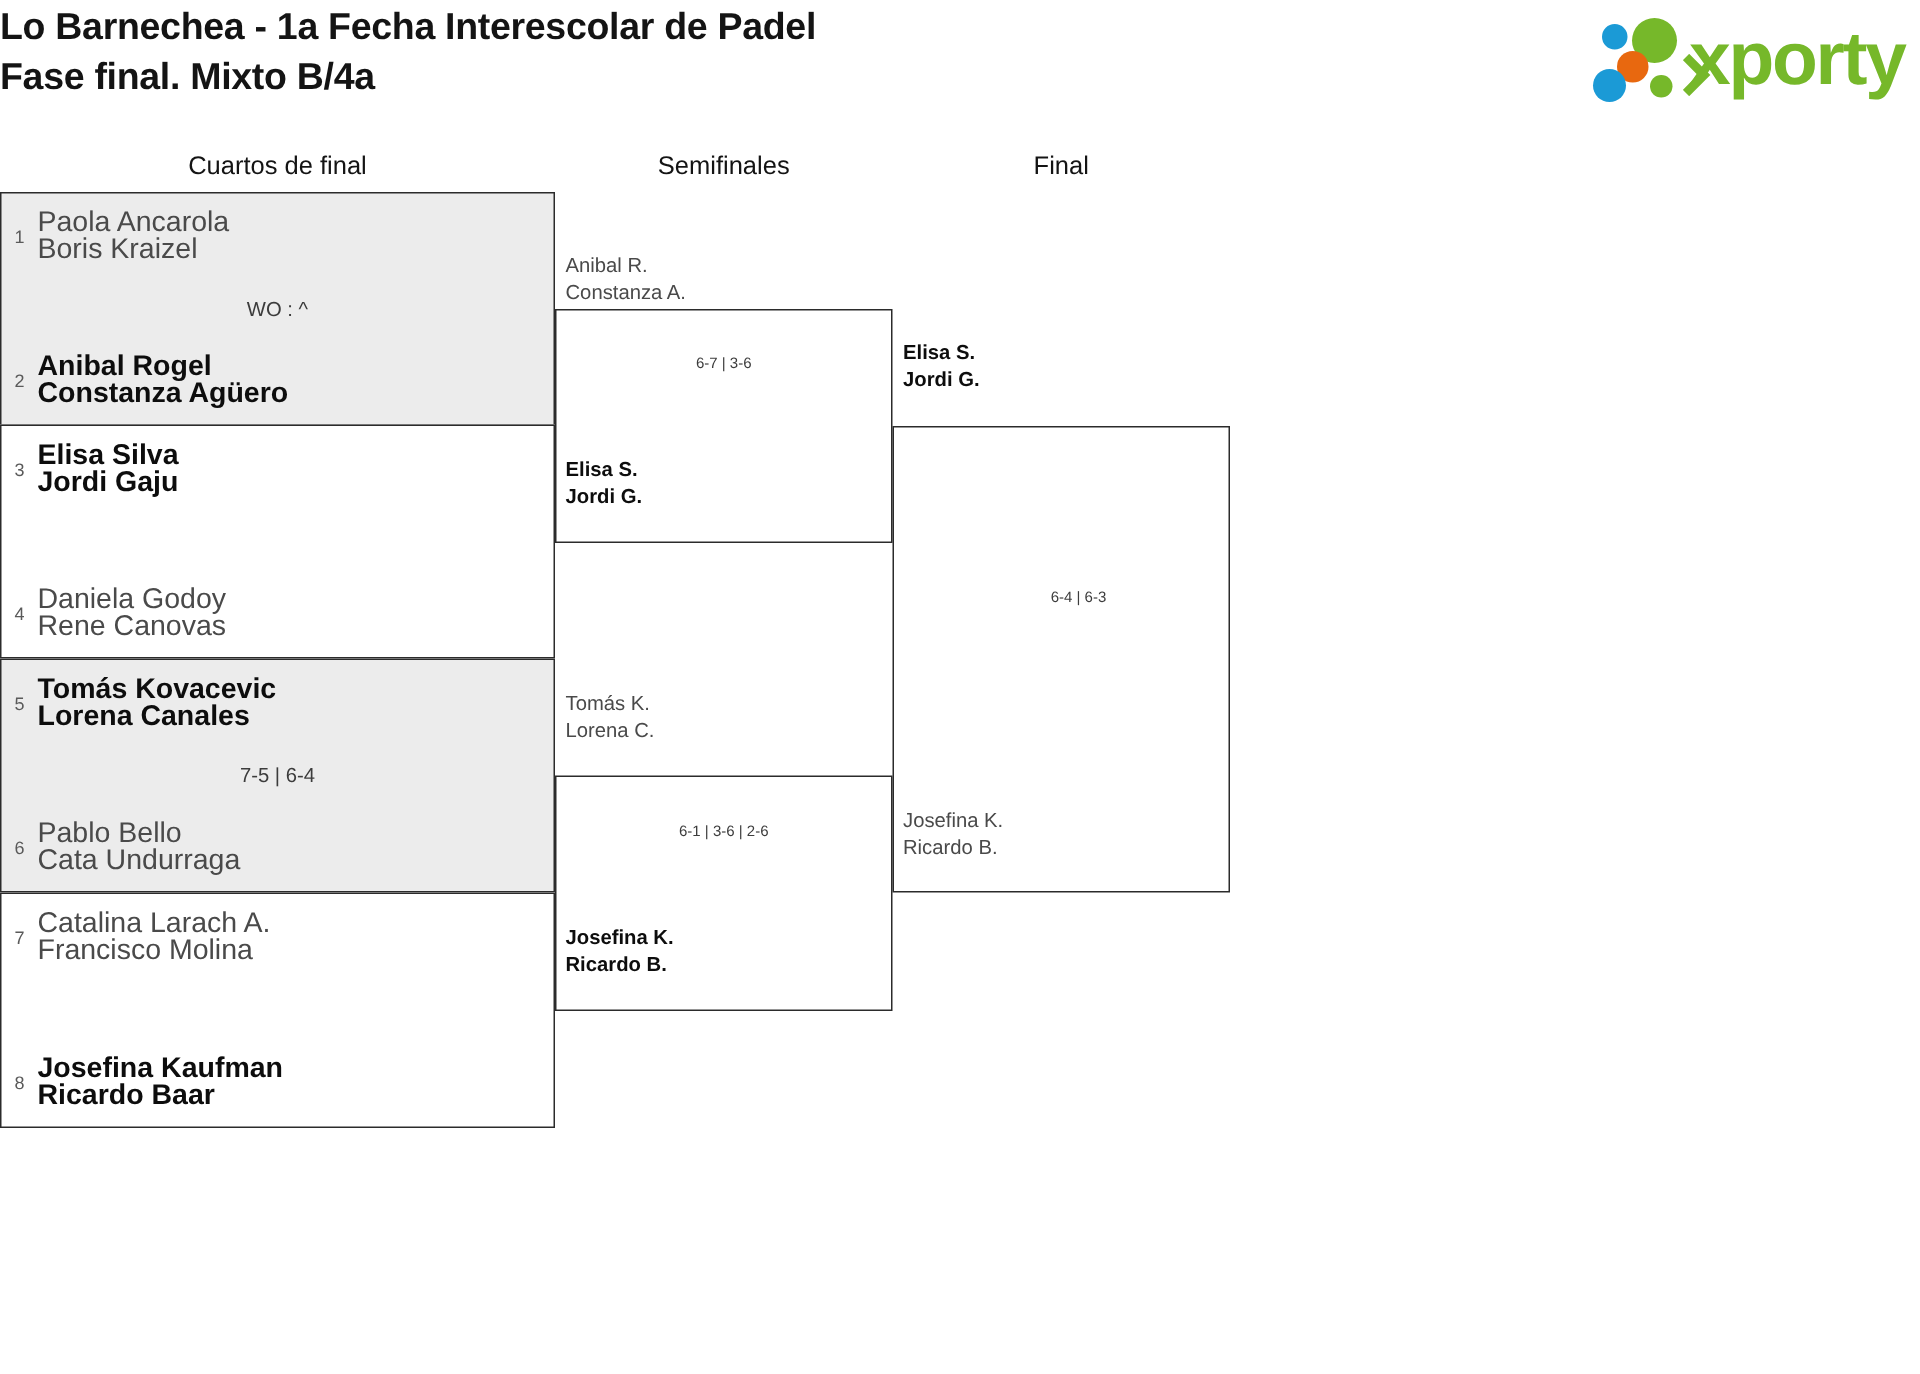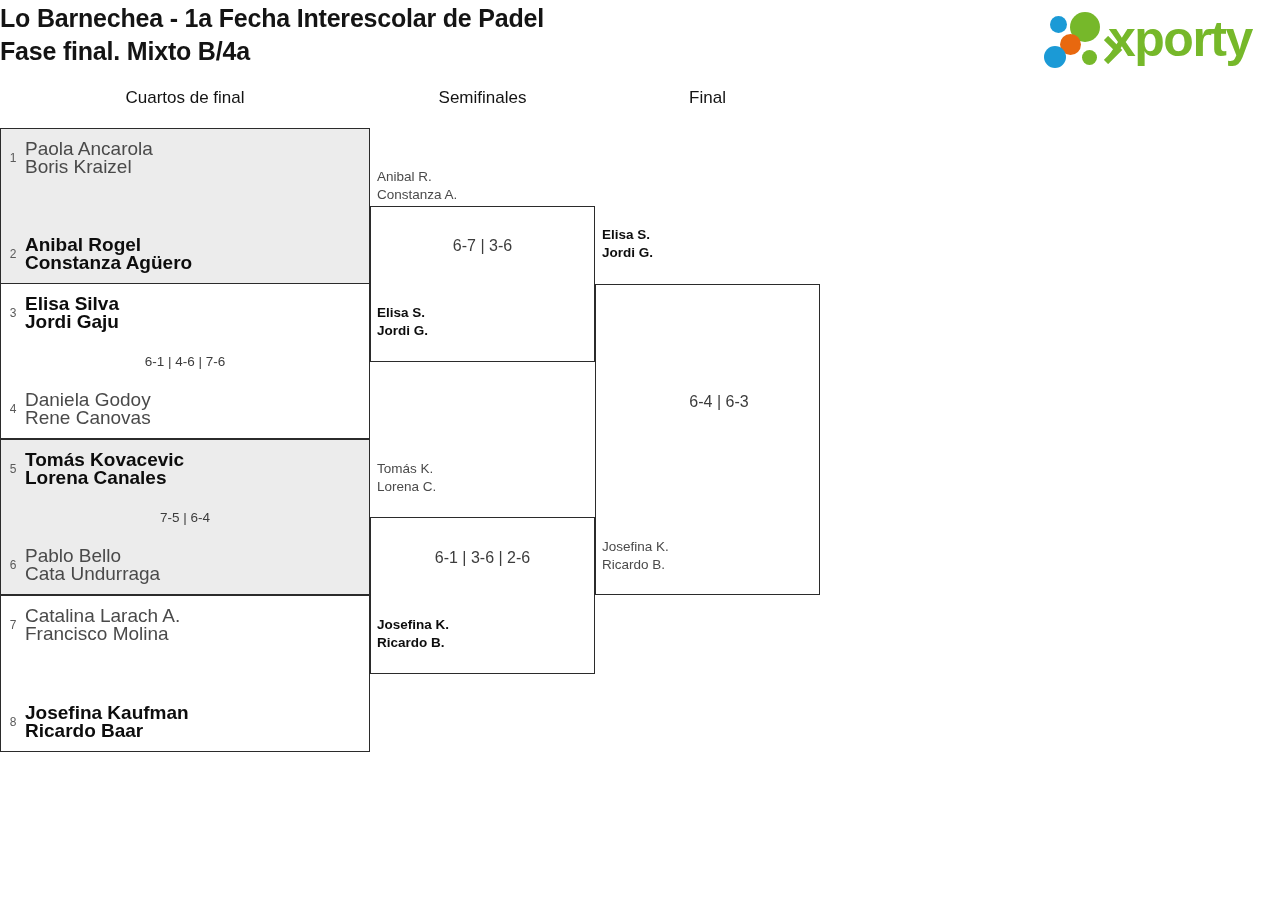--- a/index.html
+++ b/index.html
@@ -32,21 +32,21 @@
     font-weight: bold;
     color: #141414;
     line-height: 33px;
     letter-spacing: -0.2px;
   }
   .title-line { display: block; white-space: nowrap; }
 
   
   .logo {
     position: absolute;
-    right: 22px;
+    right: 4px;
     top: 4px;
     width: 224px;
     height: 66px;
   }
   .logo-dots {
     position: absolute;
     left: 8px; top: 6px;
     width: 78px; height: 58px;
   }
   .dot { position: absolute; border-radius: 50%; }
@@ -69,21 +69,21 @@
     letter-spacing: -1.5px;
     line-height: 62px;
   }
 
   
   .round-head {
     position: absolute;
     font-size: 17px;
     color: #141414;
     text-align: center;
-    top: 87px;
+    top: 100px;
     line-height: 21px;
     white-space: nowrap;
   }
   .round-qf { left: 0;    width: 370px; }
   .round-sf { left: 370px; width: 225px; }
   .round-f  { left: 595px; width: 225px; }
 
   
   .bracket { position: absolute; left: 0; top: 0; width: 1280px; height: 916px; }
 
@@ -162,21 +162,21 @@
 
   .sf1-top { left: 377px; top: 148px; margin-top: 20px; }
   .sf1-bot { left: 377px; top: 304px; }
   .sf2-top { left: 377px; top: 460px; }
   .sf2-bot { left: 377px; top: 616px; }
   .f-top   { left: 602px; top: 226px; }
   .f-bot   { left: 602px; top: 538px; }
 
   .rail-score {
     position: absolute;
-    font-size: 16px;
+    font-size: 10px;
     color: #3c3c3c;
     text-align: center;
     white-space: nowrap;
   }
   .sf1-score { left: 370px; top: 237px; width: 225px; }
   .sf2-score { left: 370px; top: 549px; width: 225px; }
   .f-score   { left: 595px; top: 393px; width: 248px; }
 </style>
 </head>
 <body>
@@ -211,38 +211,38 @@
   <div class="bracket">
 
     <div class="match qf qf1 shaded">
       <div class="team team-top">
         <span class="seed">1</span>
         <span class="names">
           <span class="name-line">Paola Ancarola</span>
           <span class="name-line">Boris Kraizel</span>
         </span>
       </div>
+      <div class="score">WO : ^</div>
       <div class="team team-bot">
         <span class="seed">2</span>
         <span class="names winner">
           <span class="name-line">Anibal Rogel</span>
           <span class="name-line">Constanza Agüero</span>
         </span>
       </div>
     </div>
 
     <div class="match qf qf2 plain">
       <div class="team team-top">
         <span class="seed">3</span>
         <span class="names winner">
           <span class="name-line">Elisa Silva</span>
           <span class="name-line">Jordi Gaju</span>
         </span>
       </div>
-      <div class="score">6-1 | 4-6 | 7-6</div>
       <div class="team team-bot">
         <span class="seed">4</span>
         <span class="names">
           <span class="name-line">Daniela Godoy</span>
           <span class="name-line">Rene Canovas</span>
         </span>
       </div>
     </div>
 
     <div class="match qf qf3 shaded">

